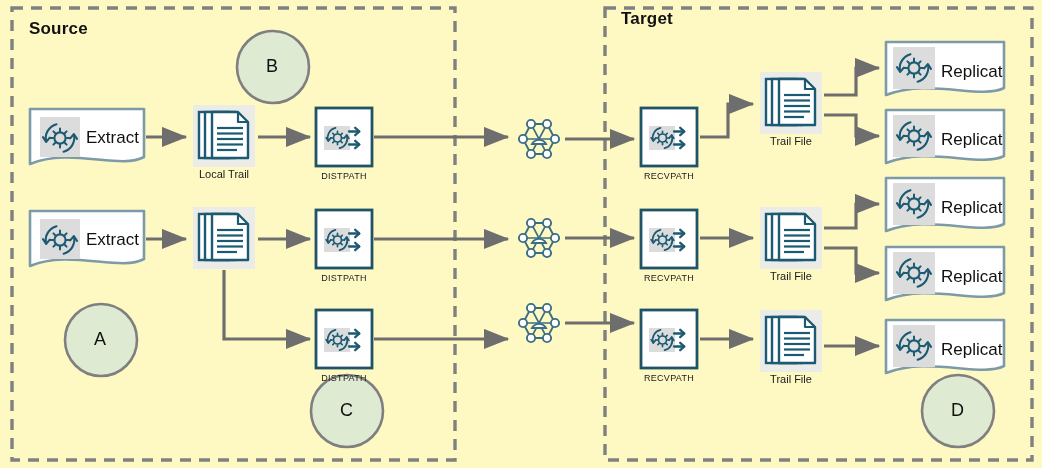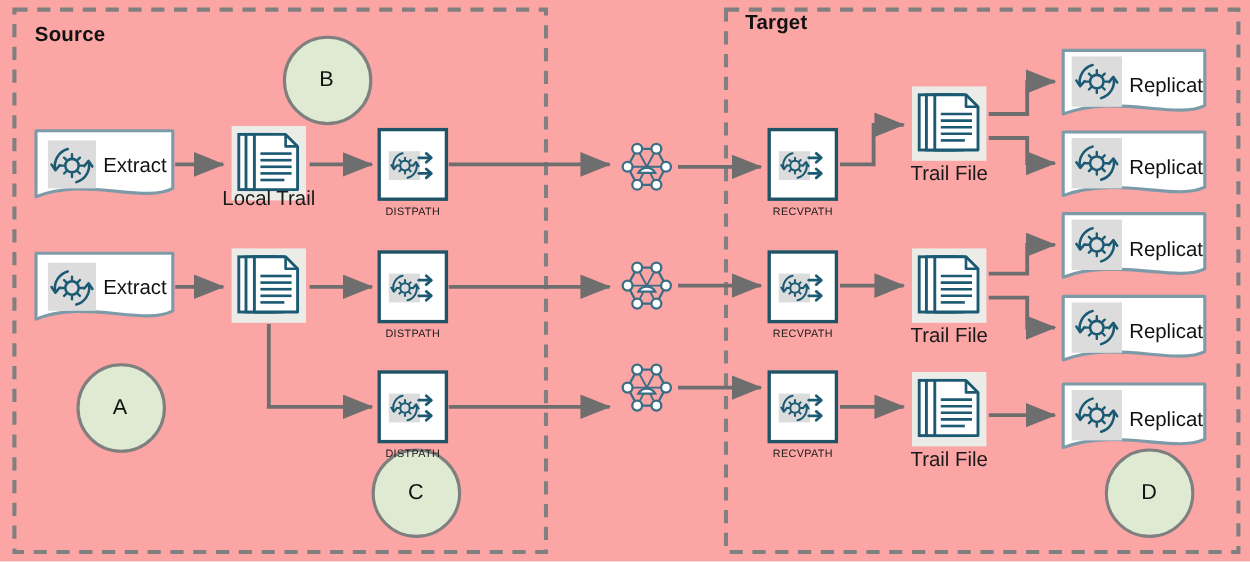--- a/index.html
+++ b/index.html
@@ -1,20 +1,20 @@
 <!DOCTYPE html>
 <html><head>
 <meta charset="utf-8">
 <style>
   html,body{margin:0;padding:0;background:#ffffff;}
   body{font-family:"Liberation Sans",sans-serif;}
-  #stage{position:relative;width:1042px;height:468px;background:#fca5a5;overflow:hidden;}
+  #stage{position:relative;width:1042px;height:468px;background:#fef9c3;overflow:hidden;}
   #stage > svg{position:absolute;left:0;top:0;}
   .zoneLabel{position:absolute;font-weight:bold;font-size:17px;color:#111;letter-spacing:.2px;}
-  .nodeLabel{position:absolute;font-size:17px;color:#1a1a1a;text-align:center;white-space:nowrap;}
+  .nodeLabel{position:absolute;font-size:11px;color:#1a1a1a;text-align:center;white-space:nowrap;}
   .nodeLabel.small{font-size:9px;letter-spacing:.3px;}
   .boxText{position:absolute;font-size:17px;color:#111;white-space:nowrap;}
   .circleText{position:absolute;font-size:18px;color:#111;}
 </style>
 </head>
 <body>
 
 <div id="stage">
 
   <svg id="art" width="1042" height="468" viewBox="0 0 1042 468">
@@ -236,21 +236,21 @@
   <div class="zoneLabel" style="left:621px;top:9px;">Target</div>
 
   <div class="circleText" style="left:266px;top:56px;">B</div>
   <div class="circleText" style="left:94px;top:329px;">A</div>
   <div class="circleText" style="left:340px;top:400px;">C</div>
   <div class="circleText" style="left:951px;top:400px;">D</div>
 
   <div class="boxText" style="left:86px;top:128px;">Extract</div>
   <div class="boxText" style="left:86px;top:230px;">Extract</div>
 
-  <div class="nodeLabel" style="left:184px;top:156px;width:80px;">Local Trail</div>
+  <div class="nodeLabel" style="left:184px;top:168px;width:80px;">Local Trail</div>
 
   <div class="nodeLabel small" style="left:310px;top:171px;width:68px;">DISTPATH</div>
   <div class="nodeLabel small" style="left:310px;top:273px;width:68px;">DISTPATH</div>
   <div class="nodeLabel small" style="left:310px;top:373px;width:68px;">DISTPATH</div>
 
   <div class="nodeLabel small" style="left:635px;top:171px;width:68px;">RECVPATH</div>
   <div class="nodeLabel small" style="left:635px;top:273px;width:68px;">RECVPATH</div>
   <div class="nodeLabel small" style="left:635px;top:373px;width:68px;">RECVPATH</div>
 
   <div class="nodeLabel" style="left:751px;top:135px;width:80px;">Trail File</div>

